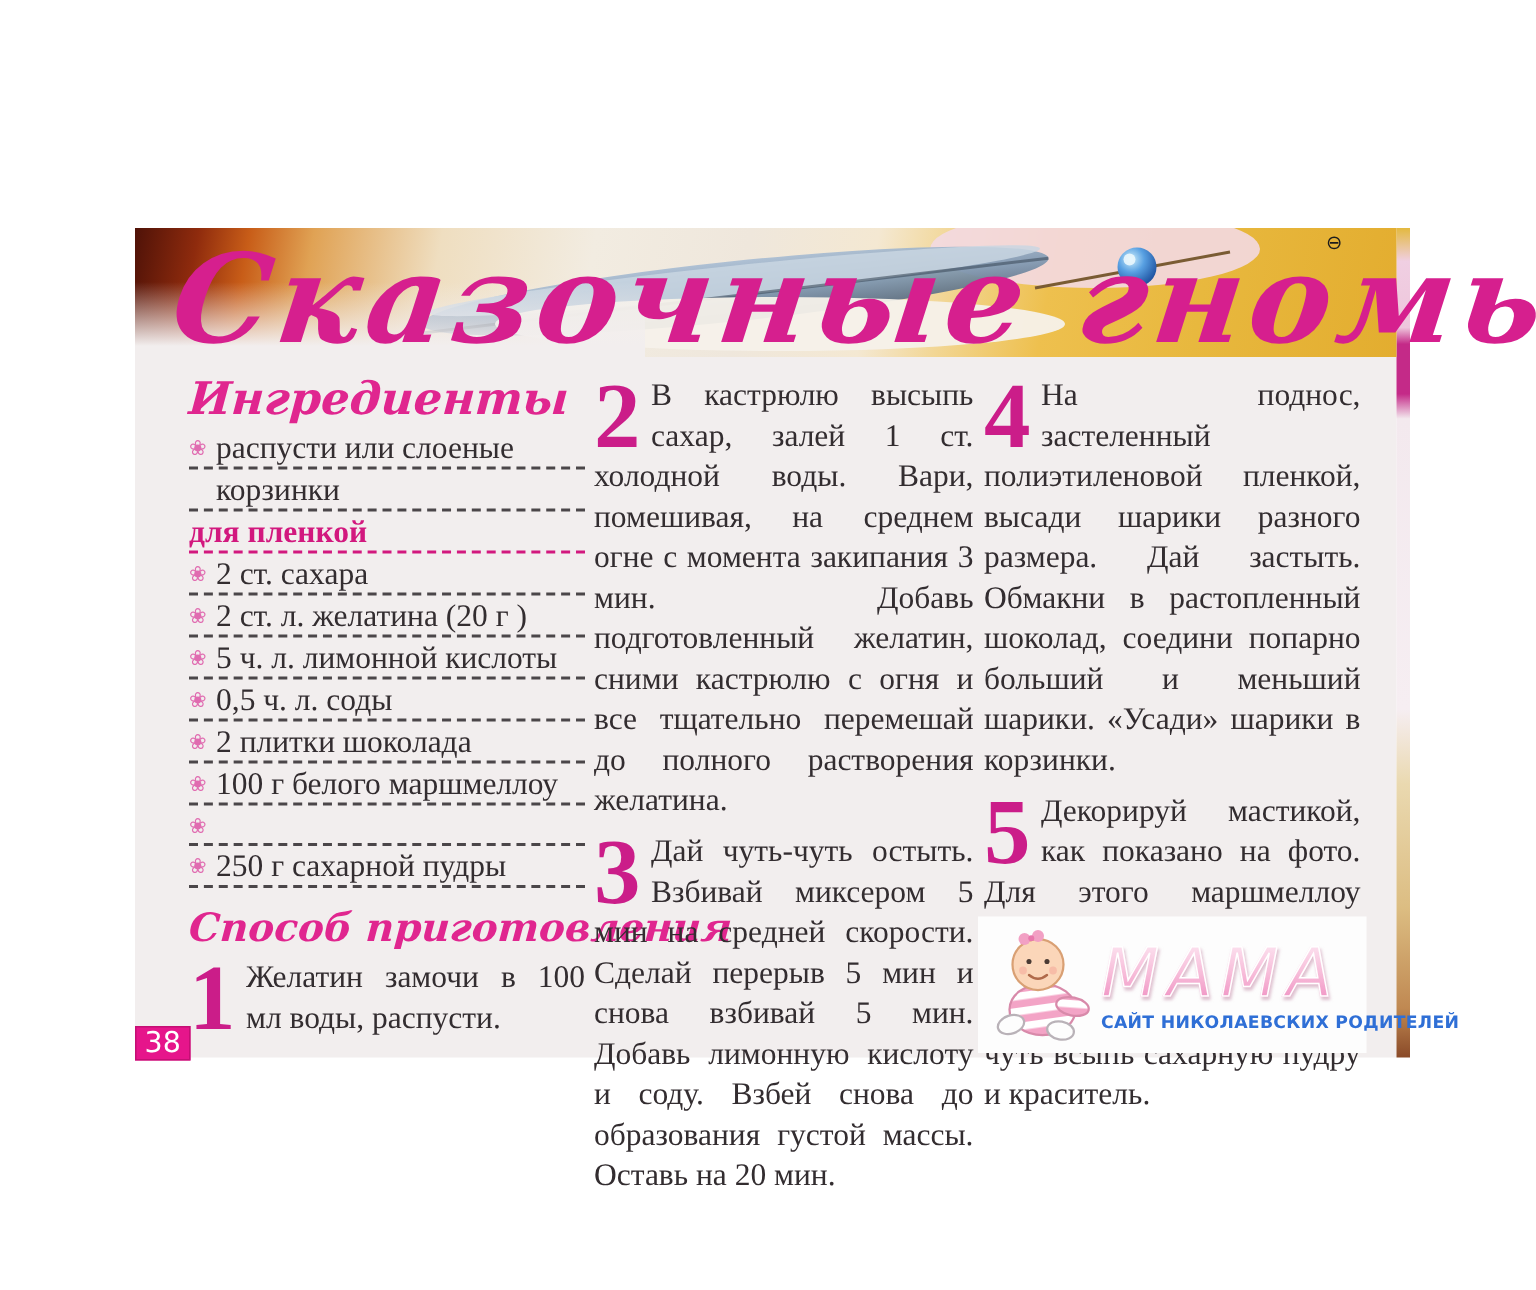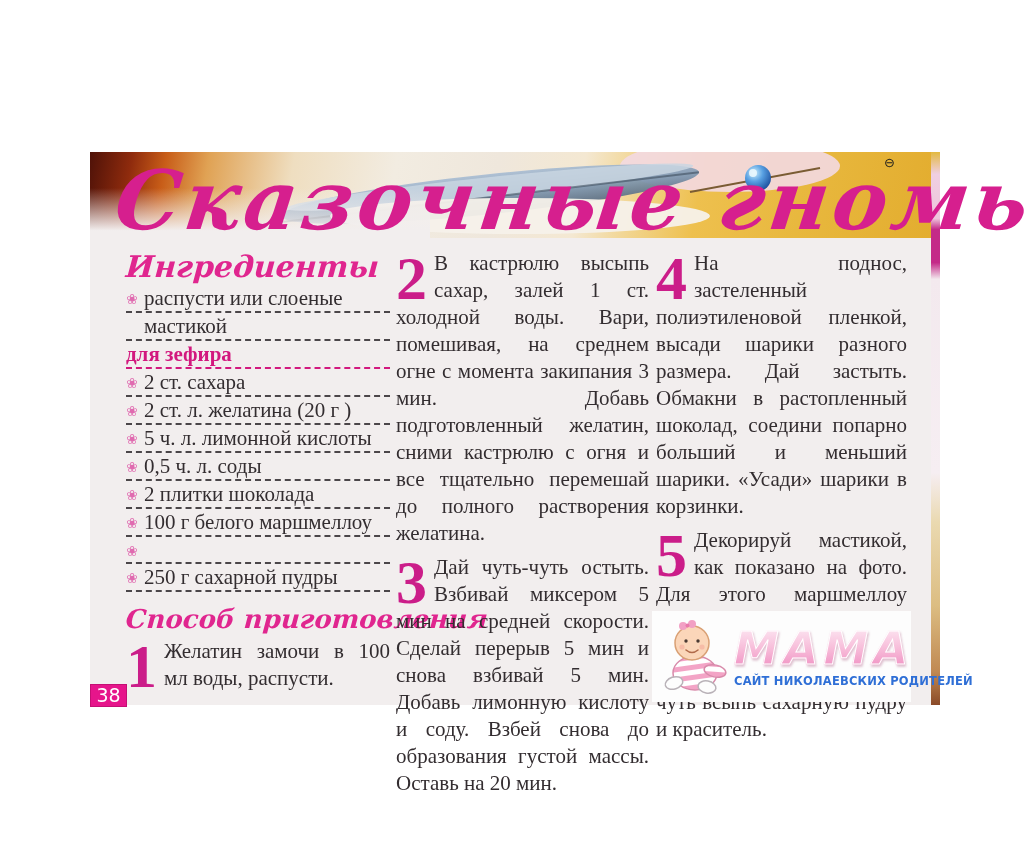--- a/index.html
+++ b/index.html
@@ -57,21 +57,21 @@
   .step { font-size:21px; line-height:27px; text-align:justify; margin-bottom:7px; }
   .step .num { float:left; font-family:"Liberation Serif",serif; font-weight:bold;
       color:#cb1d89; font-size:62px; line-height:50px; margin:3px 7px 0 0; }
   .col1 .step { margin-top:2px; }
 
   
   .watermark { position:absolute; left:652px; top:611px; width:259px; height:91px;
       background:#fdfdfd; z-index:6; display:flex; align-items:center; }
   .wm-baby { width:82px; height:84px; flex:0 0 82px; }
   .wm-right { flex:1; padding-right:4px; }
-  .wm-logo { font-family:"DejaVu Sans",sans-serif; font-weight:bold; font-style:italic;
+  .wm-logo { font-family:"DejaVu Sans",sans-serif; font-weight:normal; font-style:italic;
       font-size:45px; line-height:48px; letter-spacing:5px;
       background:linear-gradient(180deg,#fdeaf4 0%, #f7bcd9 50%, #ee86bd 100%);
       -webkit-background-clip:text; background-clip:text; color:transparent;
       -webkit-text-stroke:1px #ffffff;
       filter:drop-shadow(1px 2px 1px rgba(190,130,160,.5)); }
   .wm-tagline { font-family:"DejaVu Sans",sans-serif; font-weight:bold; font-size:11.5px;
       color:#2f6fd6; letter-spacing:.2px; white-space:nowrap; margin-top:1px; }
 
   
   .pagenum { position:absolute; left:90px; top:684px; width:37px; height:23px; z-index:7;
@@ -124,24 +124,24 @@
   <div class="page-title">Сказочные гномы</div>
 
   <div class="col col1">
     <div class="script-head ing-head">Ингредиенты</div>
 
     <div class="ing-row item">
       <span class="flower">❀</span>
       <span>распусти или слоеные</span>
     </div>
     <div class="ing-row cont">
-      <span>мастикой</span>
+      <span>корзинки</span>
     </div>
     <div class="ing-row sub">
-      <span>для зефира</span>
+      <span>для пленкой</span>
     </div>
     <div class="ing-row item">
       <span class="flower">❀</span>
       <span>2 ст. сахара</span>
     </div>
     <div class="ing-row item">
       <span class="flower">❀</span>
       <span>2 ст. л. желатина (20 г )</span>
     </div>
     <div class="ing-row item">

